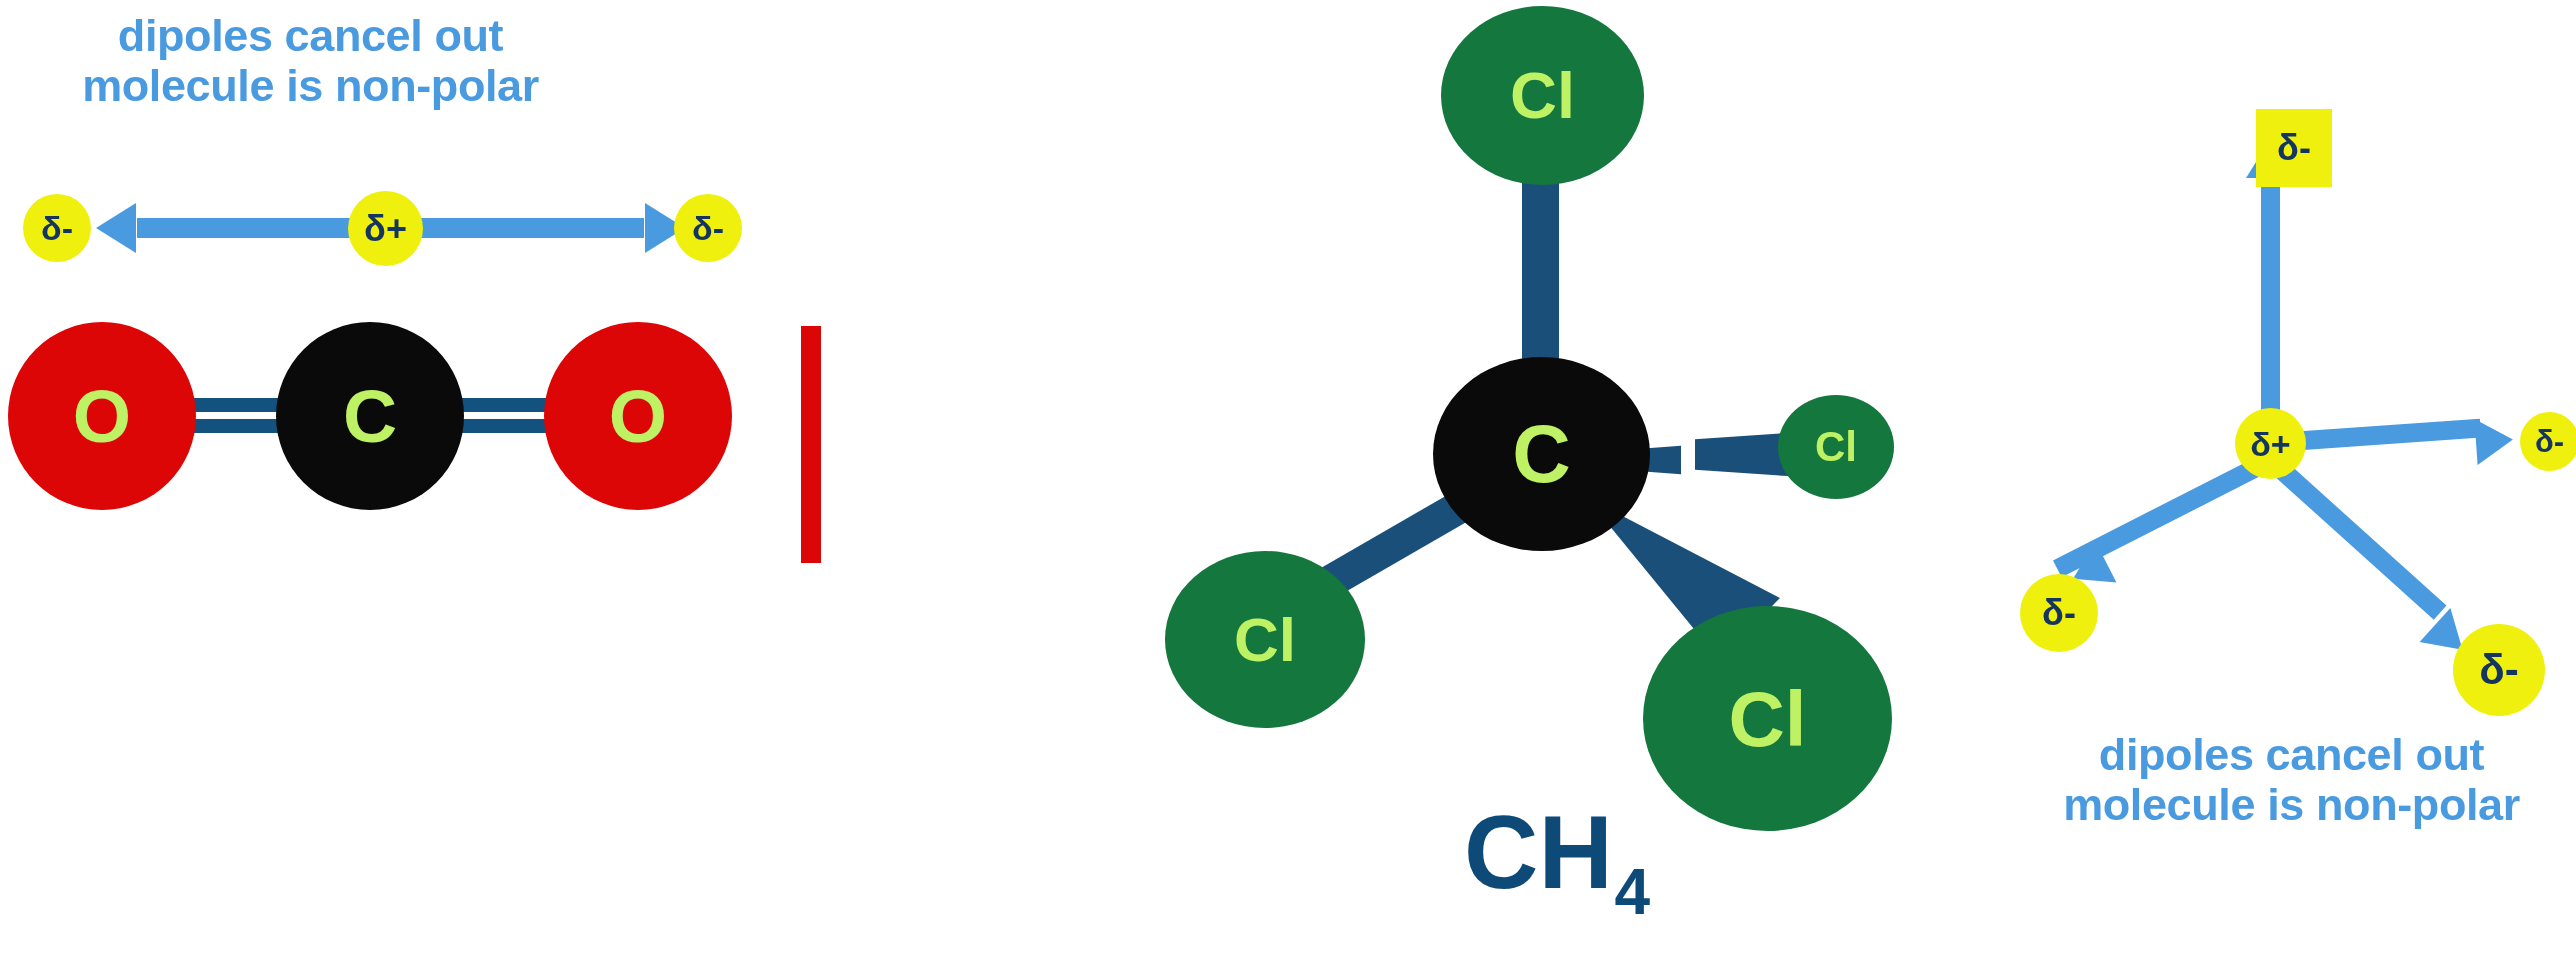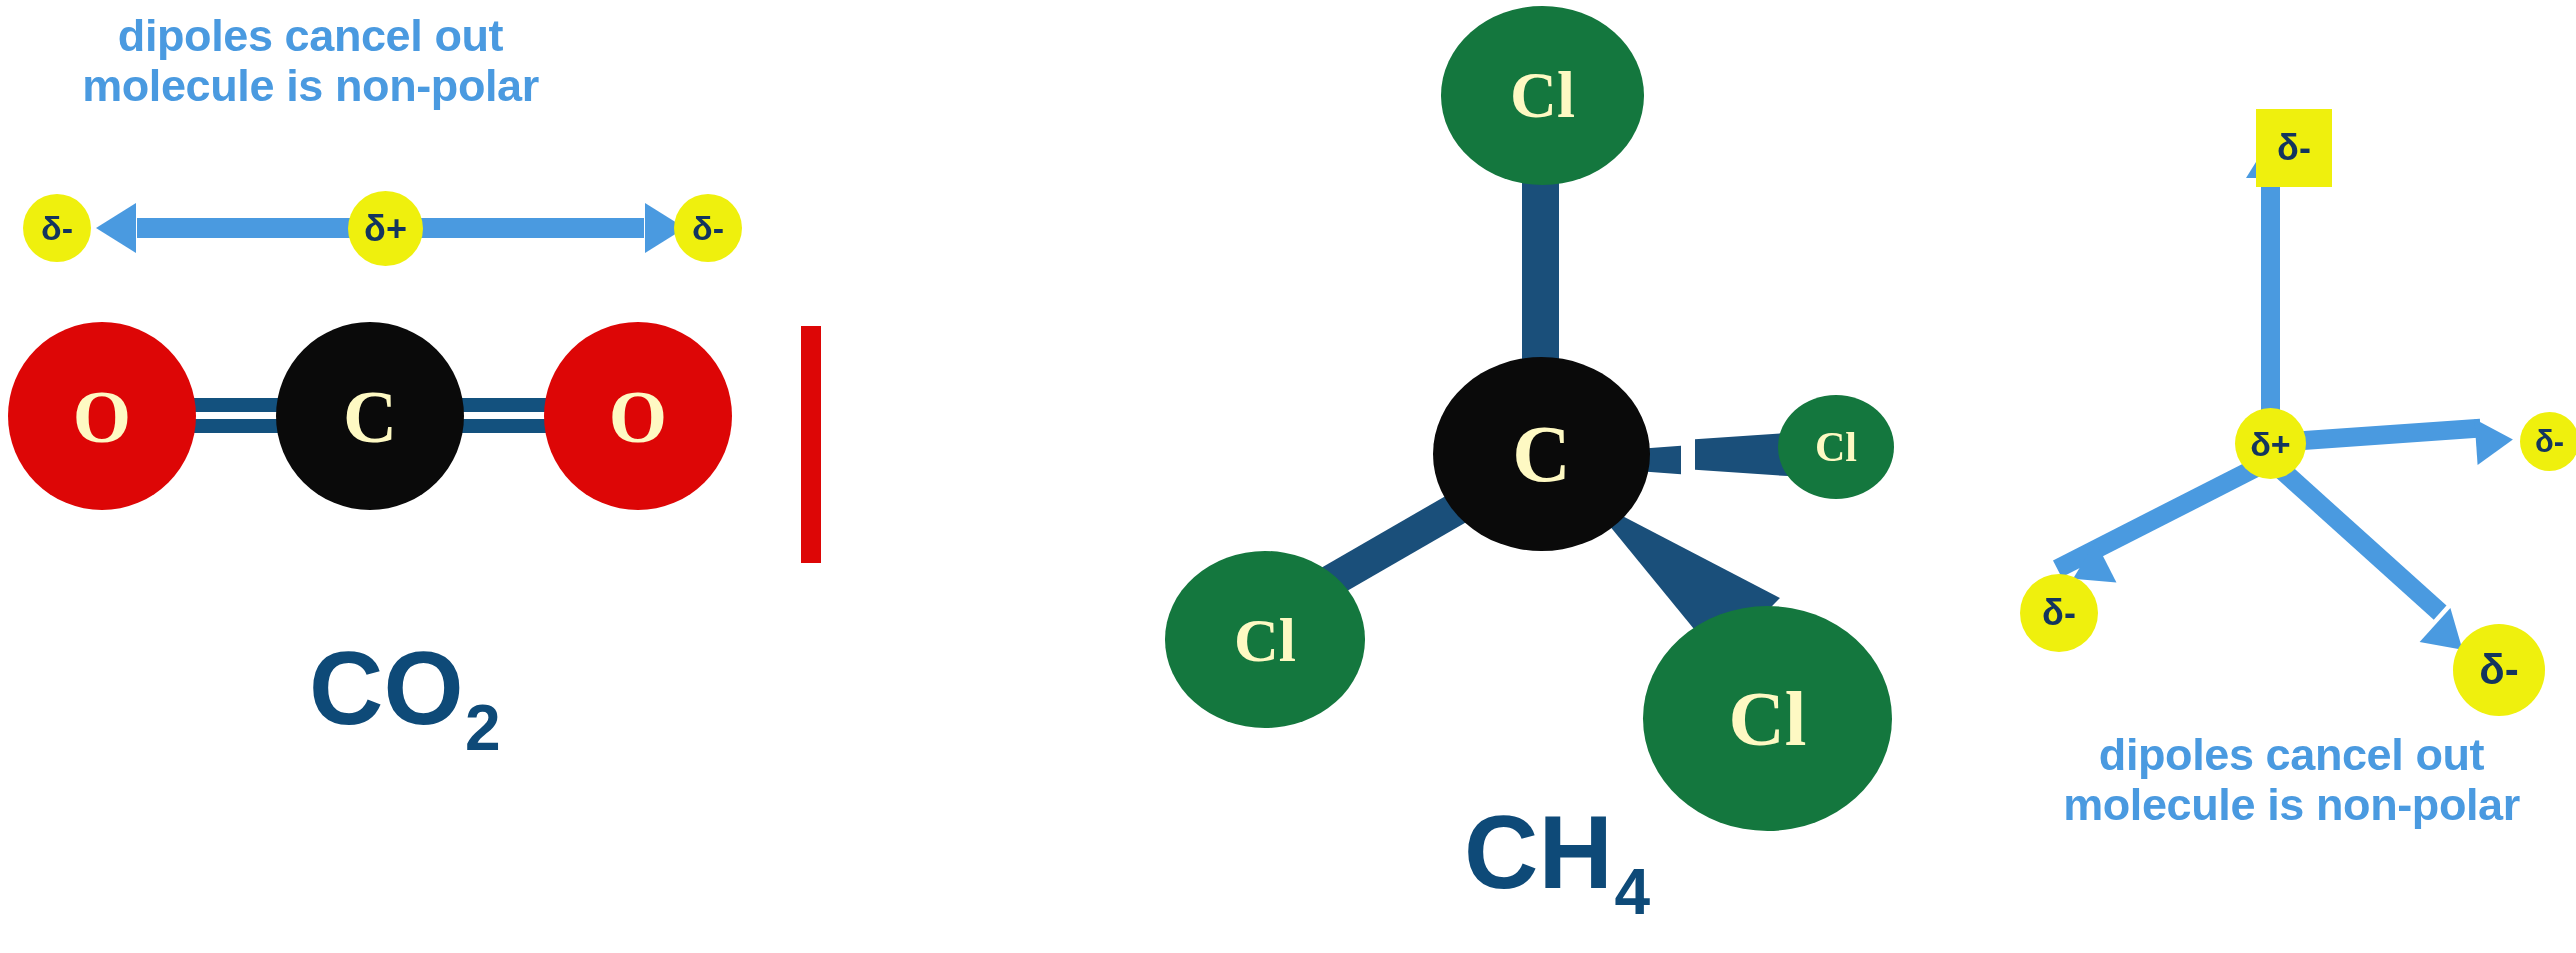--- a/index.html
+++ b/index.html
@@ -52,22 +52,22 @@
   }
   .formula-co2 { left: 309px; top: 637px; }
   .formula-ch4 { left: 1464px; top: 784px; margin-top: 17px; }
 
   
   .atom {
     border-radius: 50%;
     display: flex;
     align-items: center;
     justify-content: center;
-    color: #fef9c3;
-    font-family: Liberation Serif, serif;
+    color: #bef264;
+    font-family: Liberation Sans, sans-serif;
     font-weight: bold;
     line-height: 1;
   }
   .atom-o { background: #dd0606; }
   .atom-c { background: #0a0a0a; }
   .atom-cl { background: #14773e; }
 
   
   .o-left   { left: 7.8px;  top: 322px; width: 188px; height: 188px; font-size: 75px; }
   .c-mid    { left: 276px; top: 322px; width: 188px; height: 188px; font-size: 75px; }
@@ -203,21 +203,20 @@
 
   <div class="abs bond-double bond-co-left"></div>
   <div class="abs bond-double bond-co-right"></div>
 
   <div class="abs red-bar"></div>
 
   <div class="abs atom atom-o o-left">O</div>
   <div class="abs atom atom-c c-mid">C</div>
   <div class="abs atom atom-o o-right">O</div>
 
-  <div class="abs formula formula-co2"><span>CO</span><span class="sub">2</span></div>
 
   <div class="abs bond-plain" style="left:1522px; top:151px; width:37px; height:233px;"></div>
 
   <div class="abs bond-plain" style="left:1476px; top:481px; width:203px; height:33px; transform: rotate(150deg);"></div>
 
   <div class="abs wedge" style="left:1600px; top:443px; width:81px; height:34px;
               clip-path: polygon(0% 26%, 100% 8%, 100% 92%, 0% 74%);"></div>
   <div class="abs wedge" style="left:1695px; top:432px; width:93px; height:45px;
               clip-path: polygon(0% 16%, 100% 2%, 100% 98%, 0% 84%);"></div>
 

